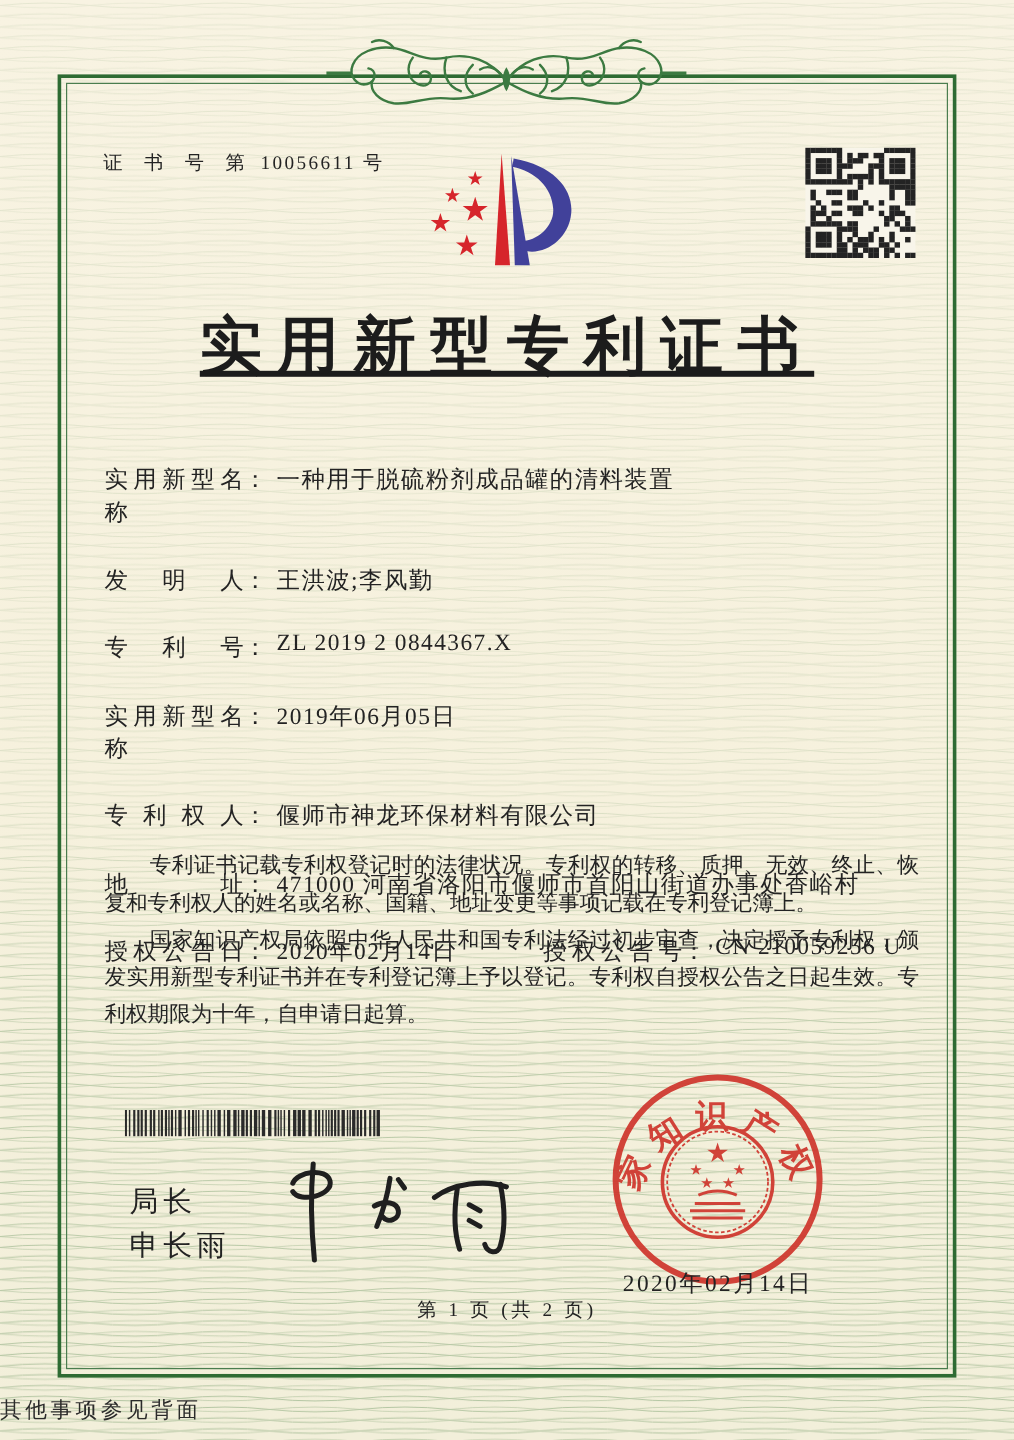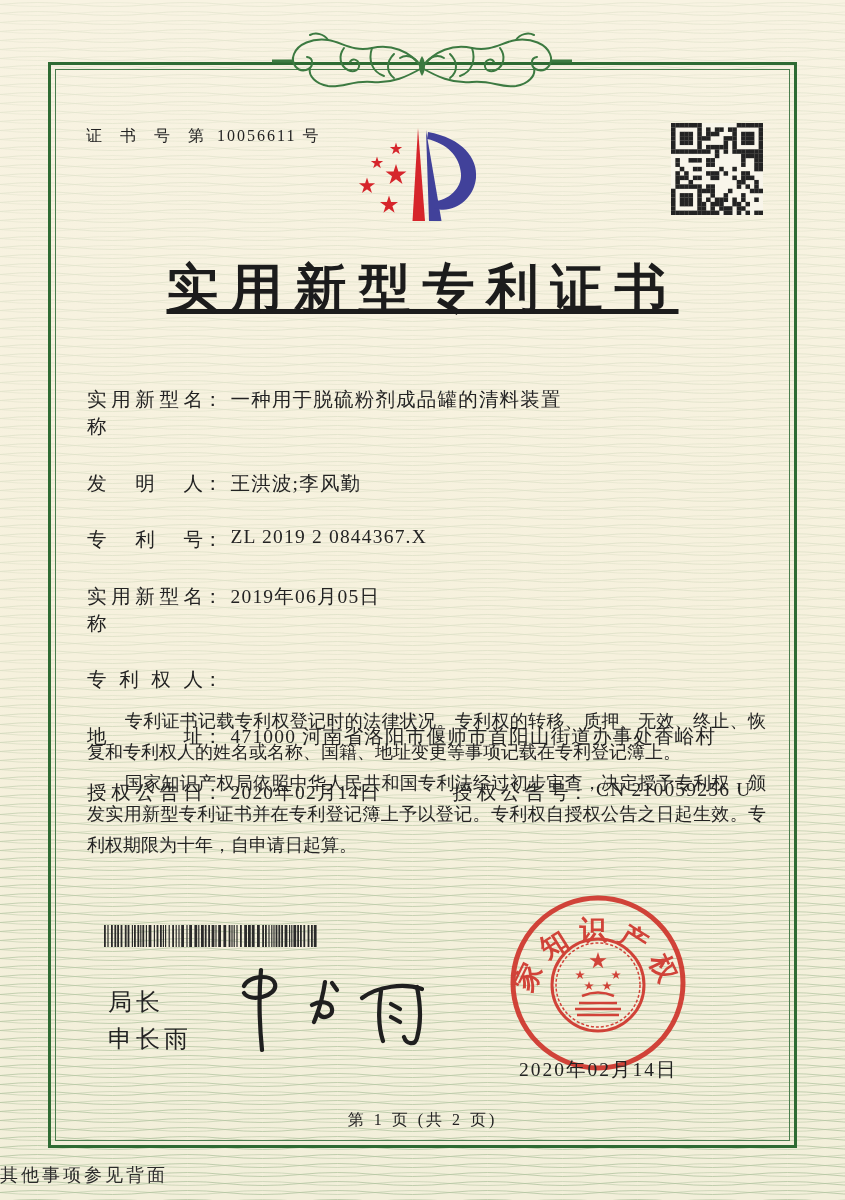--- a/index.html
+++ b/index.html
@@ -37,21 +37,21 @@
   .colon{flex:none;margin-right:8px;}
   .fvalue{letter-spacing:1.2px;}
   .fvalue.w{flex:none;width:222px;}
   .paras{left:87px;top:706px;width:679px;font-size:18px;line-height:31px;text-align:justify;}
   .paras p{margin:0;text-indent:2.1em;}
   .barcode{left:104px;top:925px;}
   .signer{left:108px;top:984px;font-size:24px;letter-spacing:4px;line-height:37px;}
   .signature{left:228px;top:956px;}
   .seal{left:503px;top:893px;opacity:0.92;}
   .seal-date{left:519px;top:1056px;font-size:19.5px;letter-spacing:2px;z-index:4;}
-  .footer-page{left:0;top:1110px;width:100%;text-align:center;font-size:16px;letter-spacing:3px;}
+  .footer-page{left:0;top:1082px;width:100%;text-align:center;font-size:16px;letter-spacing:3px;}
   .back-note{left:0;top:1163px;width:100%;text-align:left;font-size:18px;letter-spacing:3px;color:#2b2b2b;}
 </style>
 </head>
 <body>
 
 <div class="page">
 
   <svg class="bg-waves" width="845" height="1200" aria-hidden="true">
     <defs>
       <pattern id="wv" width="150" height="9" patternUnits="userSpaceOnUse">
@@ -354,20 +354,21 @@
       <span class="fvalue">ZL 2019 2 0844367.X</span>
     </div>
     <div class="frow">
       <span class="flabel">实用新型名称</span>
         <span class="colon">：</span>
       <span class="fvalue">2019年06月05日</span>
     </div>
     <div class="frow">
       <span class="flabel">专利权人</span>
         <span class="colon">：</span>
+      <span class="fvalue">偃师市神龙环保材料有限公司</span>
     </div>
     <div class="frow">
       <span class="flabel">地址</span>
         <span class="colon">：</span>
       <span class="fvalue">471000 河南省洛阳市偃师市首阳山街道办事处香峪村</span>
     </div>
     <div class="frow">
       <span class="flabel">授权公告日</span>
         <span class="colon">：</span>
       <span class="fvalue w">2020年02月14日</span>

